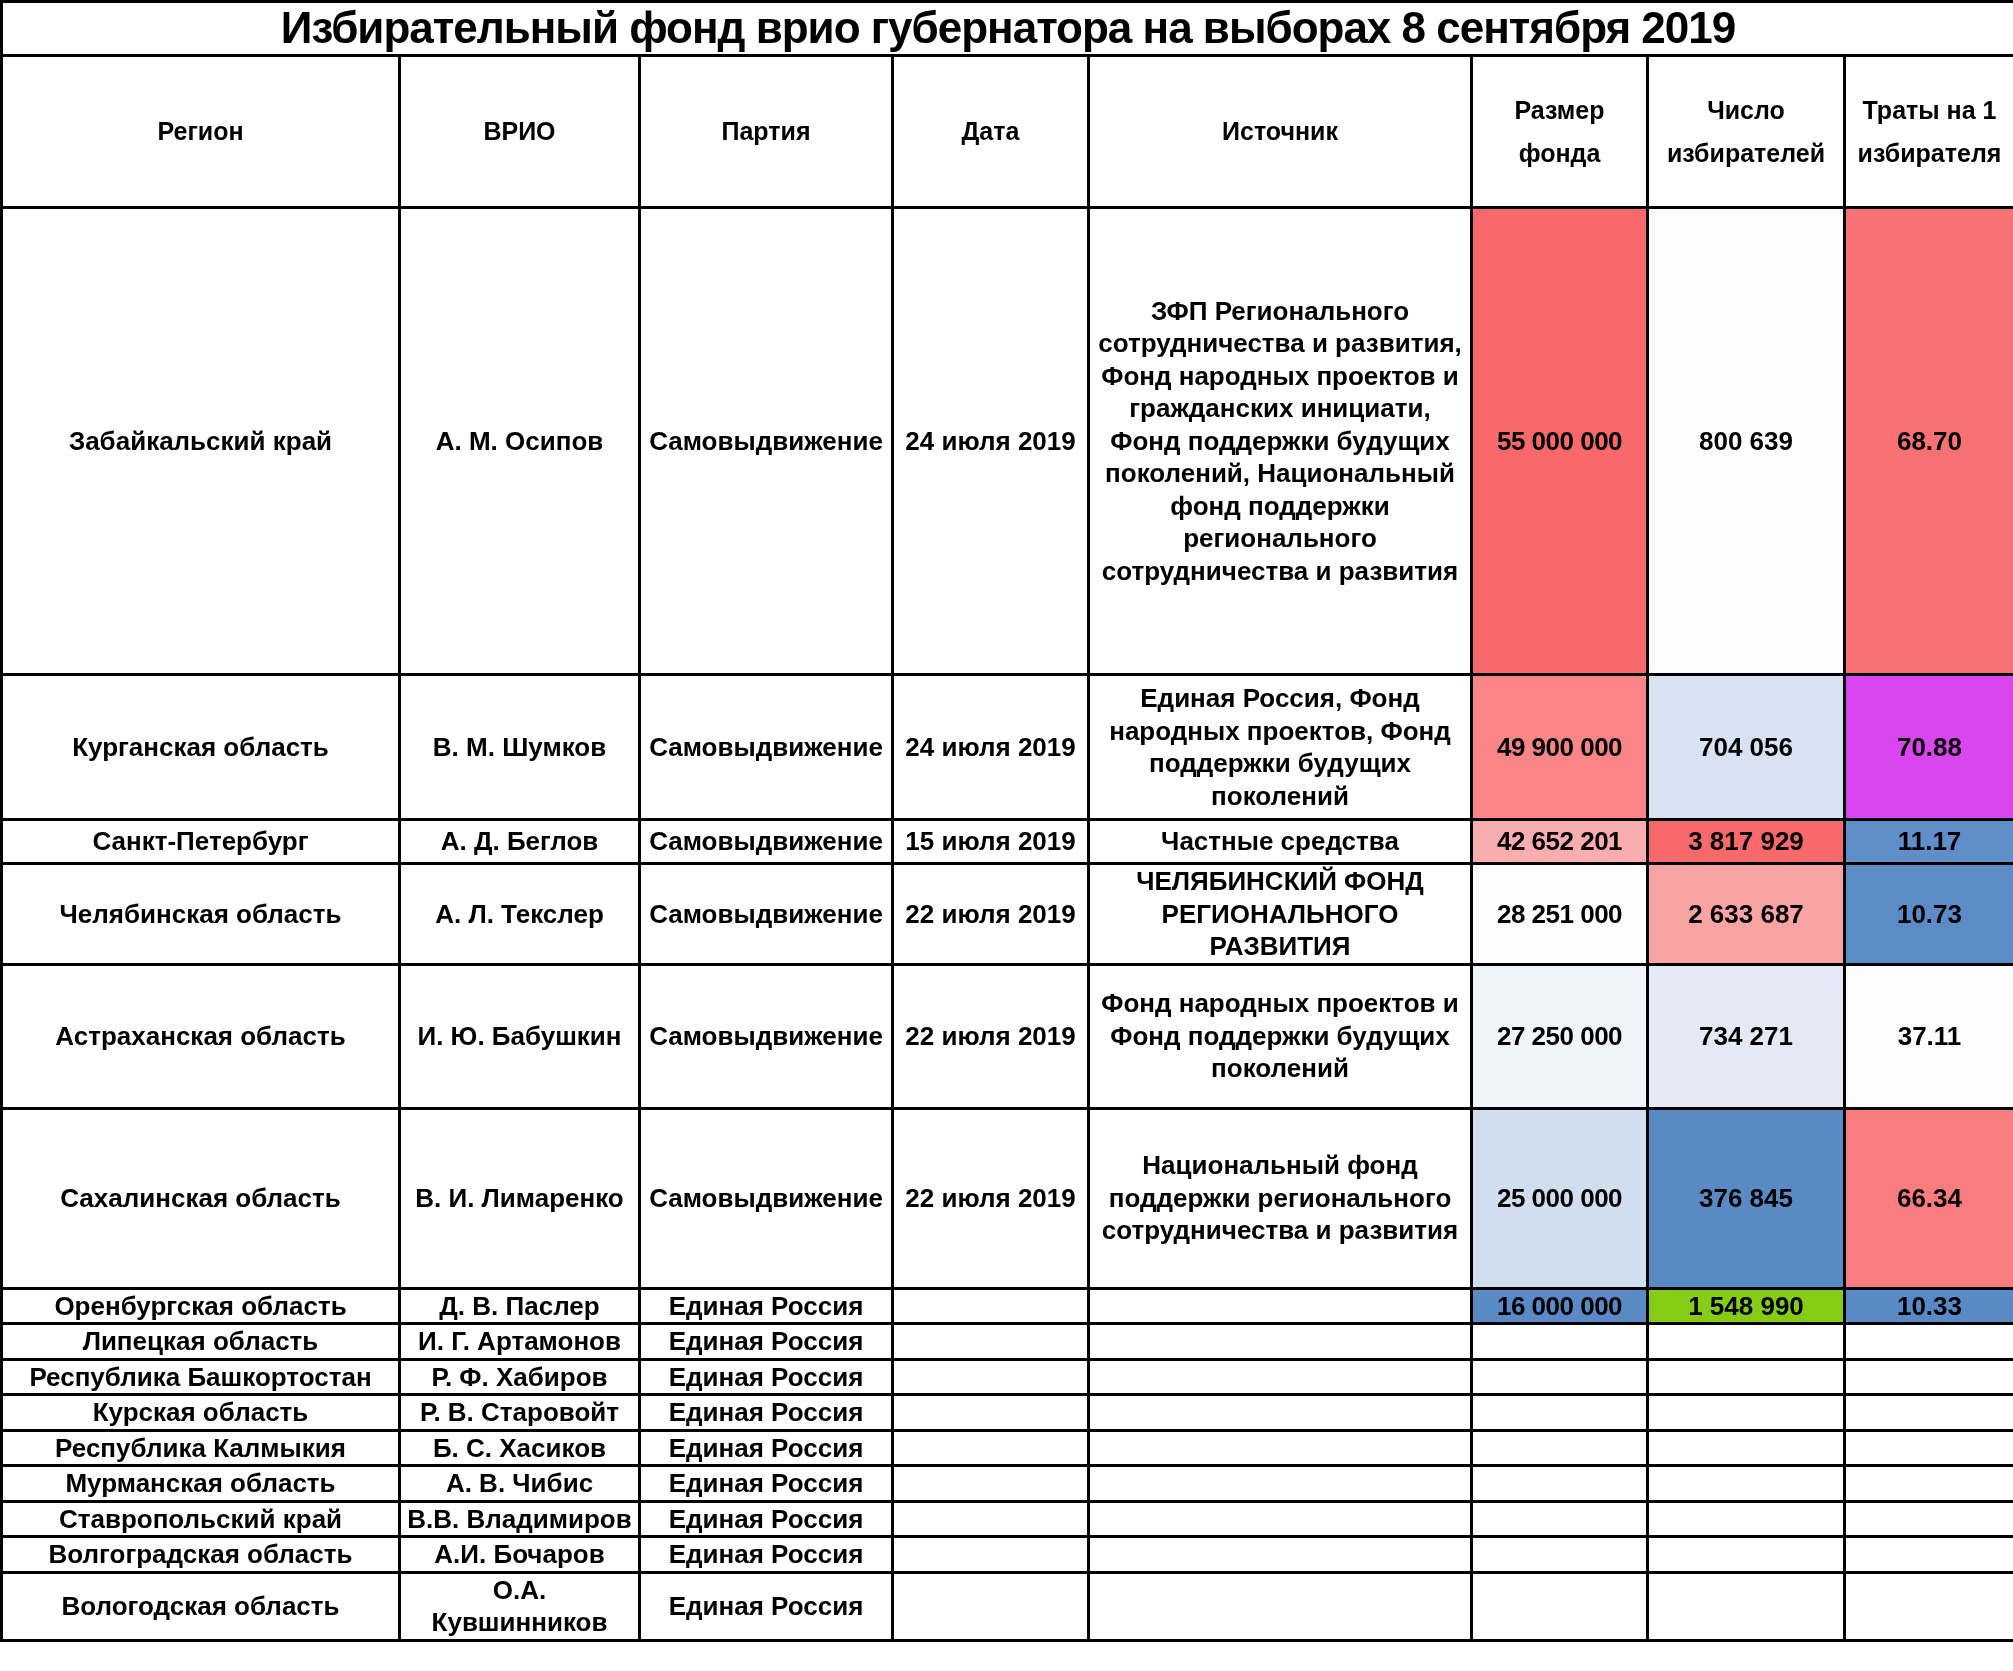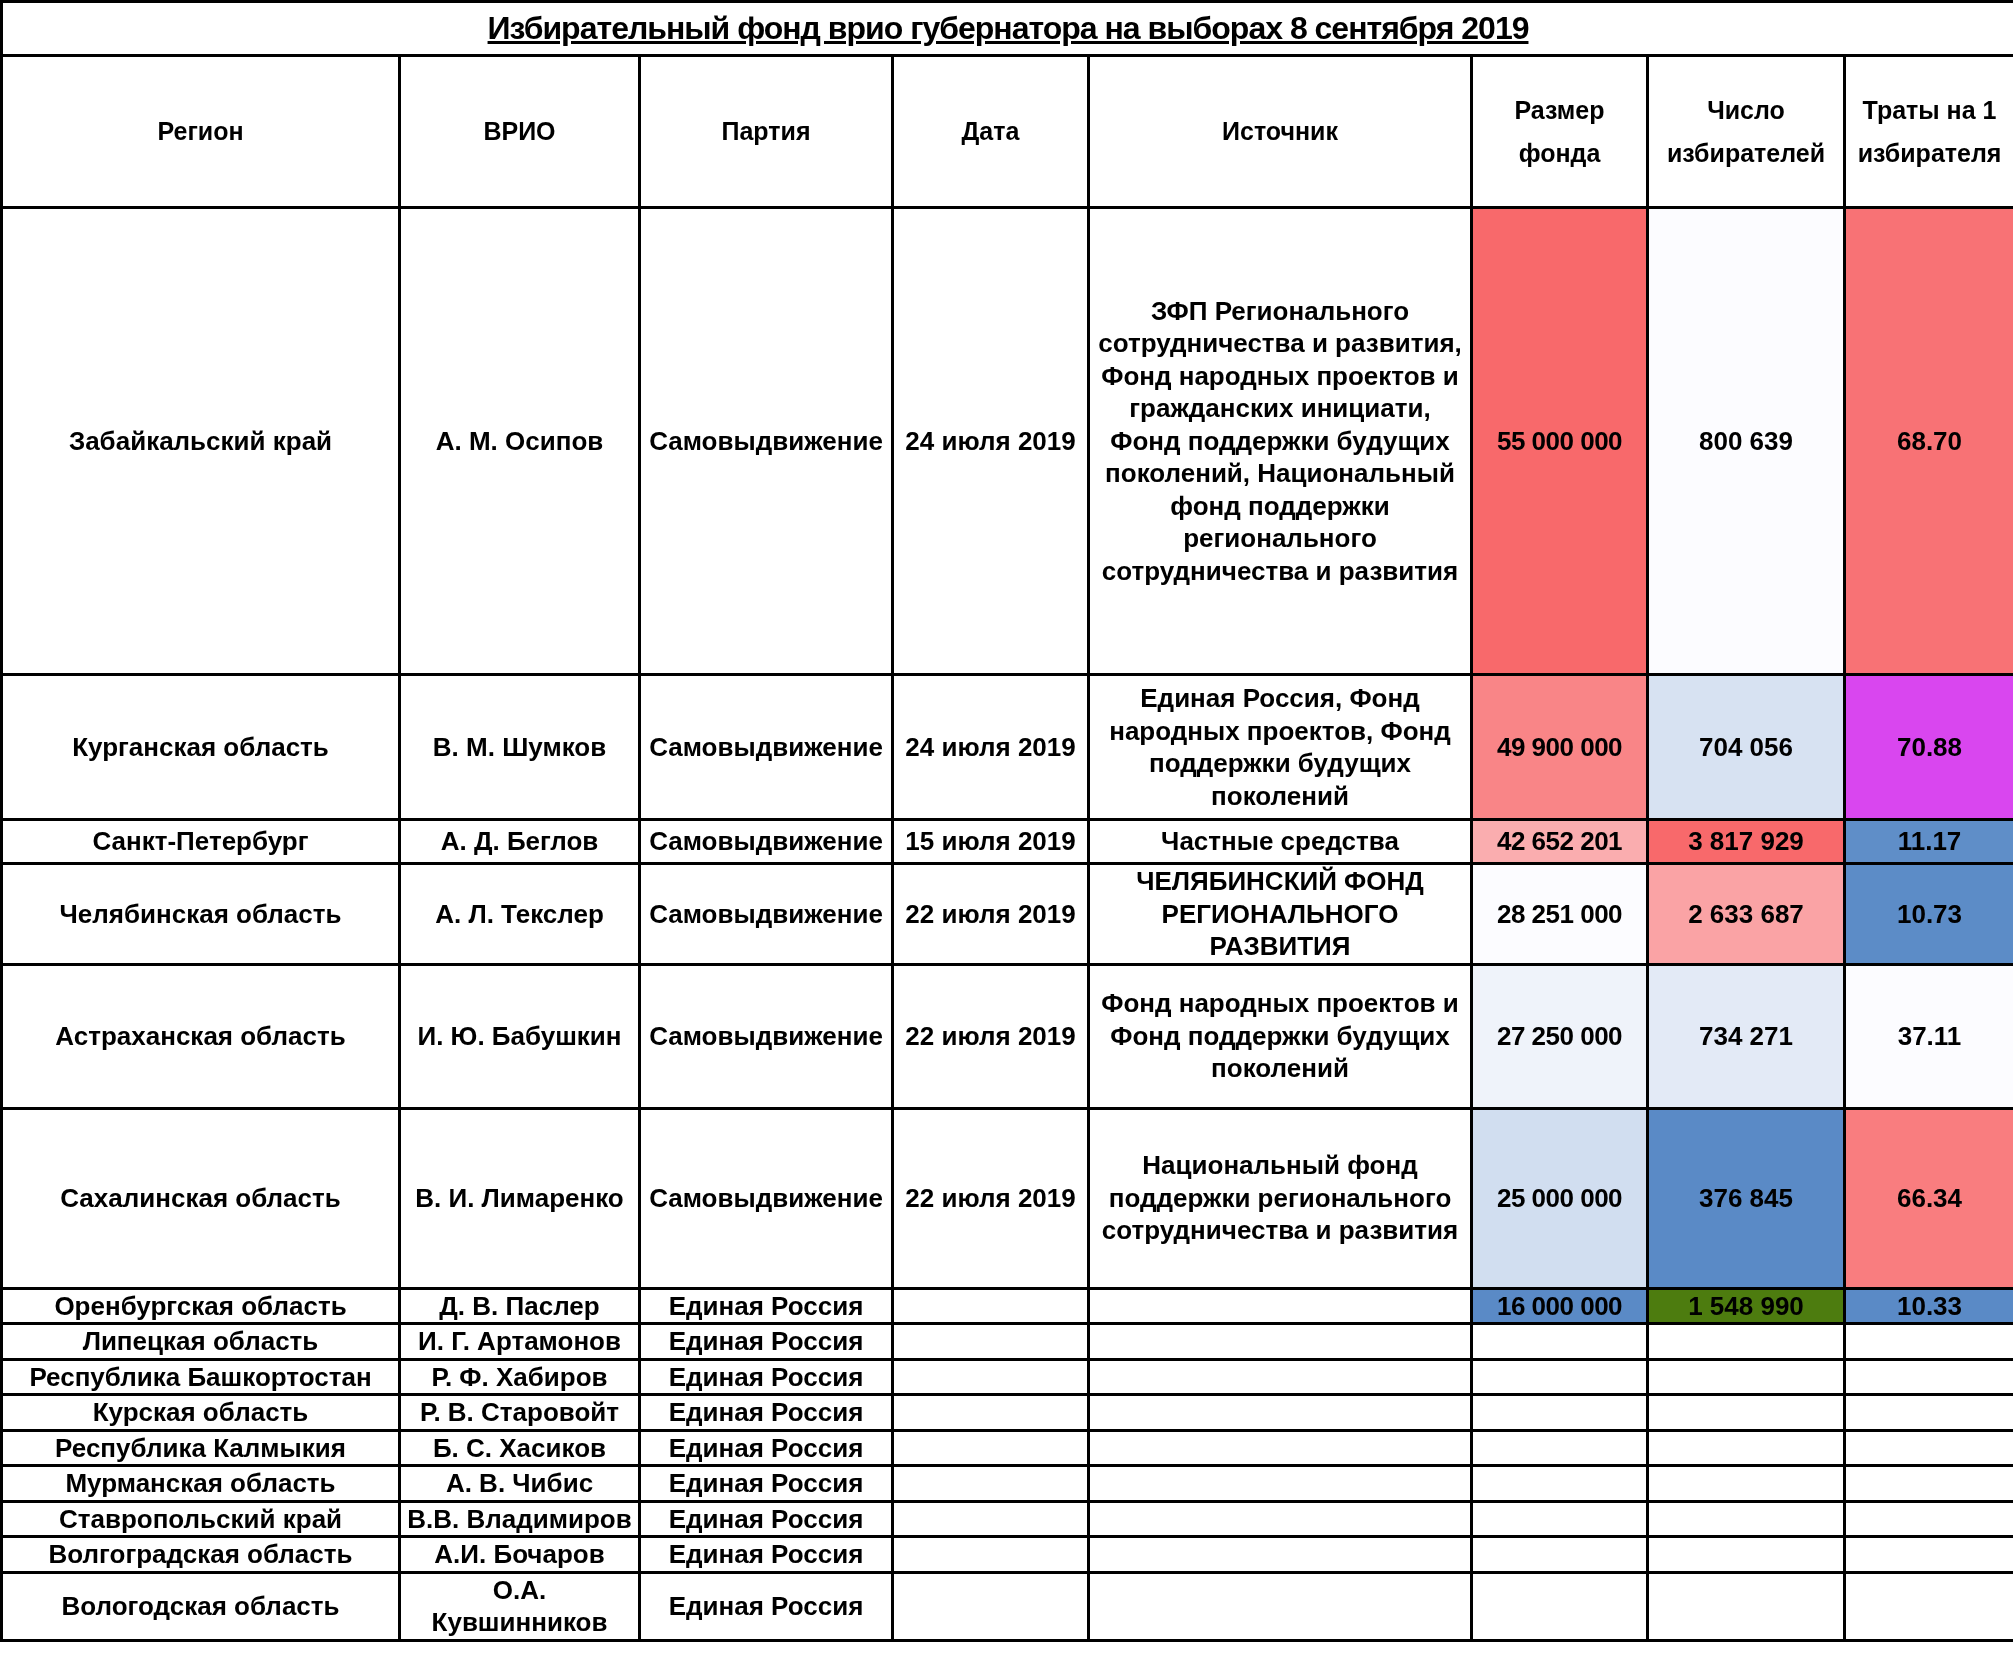--- a/index.html
+++ b/index.html
@@ -25,25 +25,24 @@
     padding: 0 6px;
     overflow: hidden;
     background: #ffffff;
     font-size: 26px;
     line-height: 1.25;
     word-wrap: break-word;
   }
   
   tr.t td {
     height: 51px;
-    font-size: 32px;
+    font-size: 44px;
     letter-spacing: -1px;
     line-height: 1.1;
     padding: 0;
-    text-decoration: underline;
   }
   
   tr.h td {
     height: 149px;
     font-size: 25px;
     line-height: 1.7;
   }
   
   tr.r0 td { height: 464px; }
   tr.r1 td { height: 142px; }
@@ -165,21 +164,21 @@
     <td class="num" style="background-color: rgb(249, 125, 127);">66.34</td>
   </tr>
 
   <tr class="r6">
     <td>Оренбургская область</td>
     <td>Д. В. Паслер</td>
     <td>Единая Россия</td>
     <td></td>
     <td class="src"></td>
     <td class="fund" style="background-color: rgb(90, 138, 198);">16 000 000</td>
-    <td class="num" style="background-color: #4d7c0f;">1 548 990</td>
+    <td class="num" style="background-color: #84cc16;">1 548 990</td>
     <td class="num" style="background-color: rgb(90, 138, 198);">10.33</td>
   </tr>
 
   <tr class="rS">
     <td>Липецкая область</td>
     <td>И. Г. Артамонов</td>
     <td>Единая Россия</td>
     <td></td>
     <td class="src"></td>
     <td class="fund"></td>

